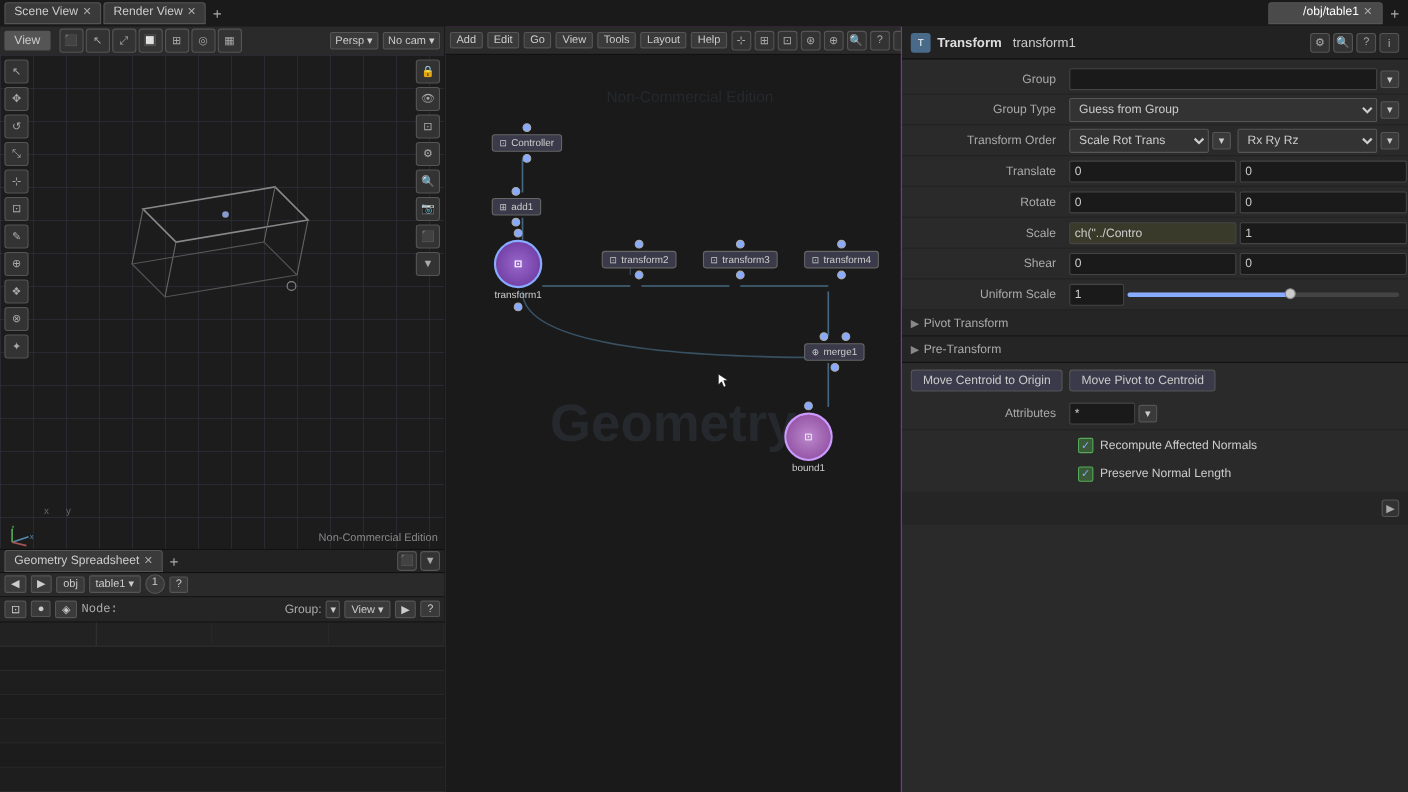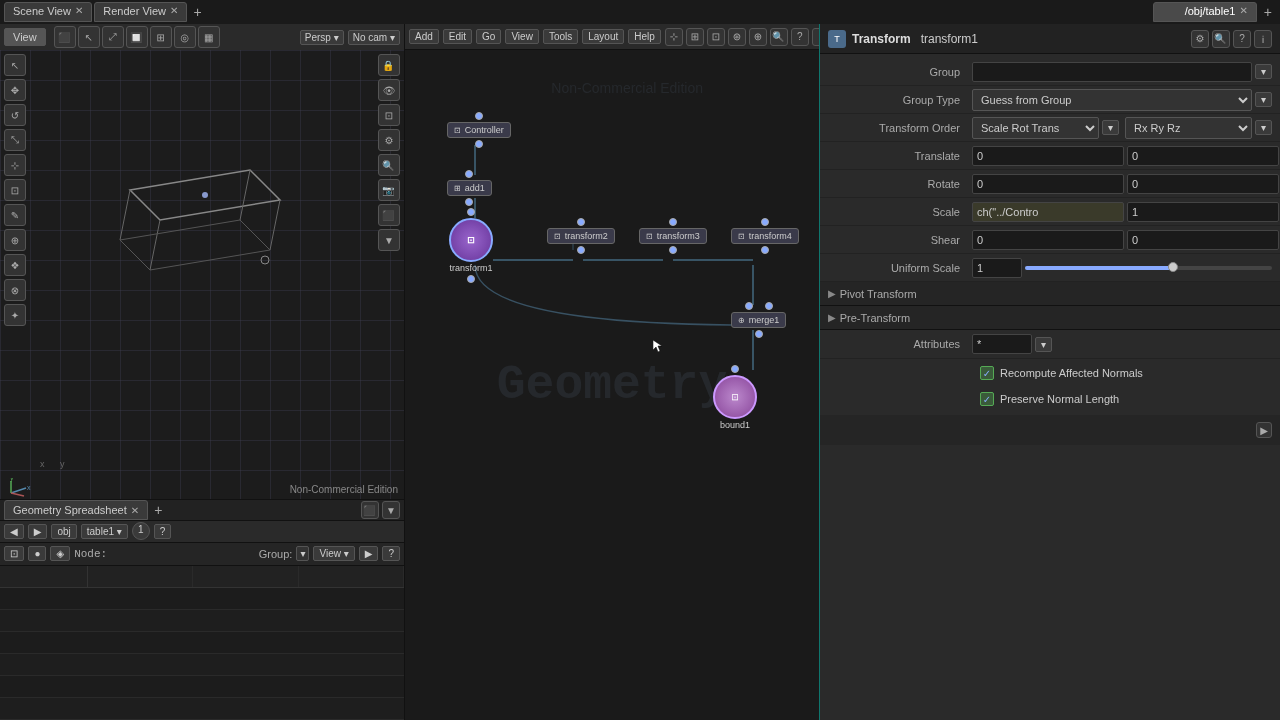--- a/index.html
+++ b/index.html
@@ -211,21 +211,20 @@
       background: #1a1a1a;
     }
     .watermark {
       position: absolute;
       top: 50%; left: 50%;
       transform: translate(-50%, -50%);
       color: rgba(100,120,150,0.15);
       font-size: 48px;
       font-weight: bold;
       pointer-events: none;
-      font-family: Liberation Mono, monospace;
     }
     .watermark2 {
       position: absolute;
       top: 30px; left: 50%;
       transform: translateX(-40%);
       color: rgba(100,120,150,0.15);
       font-size: 14px;
       pointer-events: none;
     }
 
@@ -789,20 +788,24 @@
         <div class="section-header">
           <span class="section-arrow">▶</span>
           <span class="section-label">Pivot Transform</span>
         </div>
 
         <div class="section-header">
           <span class="section-arrow">▶</span>
           <span class="section-label">Pre-Transform</span>
         </div>
 
+        <div class="actions-row">
+          <button class="btn-action">Move Centroid to Origin</button>
+          <button class="btn-action">Move Pivot to Centroid</button>
+        </div>
 
         <div class="prop-row" style="height:auto;padding:4px 8px;flex-direction:column;align-items:flex-start;gap:2px;">
           <div style="display:flex;align-items:center;width:100%;gap:4px;">
             <div class="prop-label">Attributes</div>
             <div class="prop-value">
               <input class="prop-input" value="*" style="width: 60px; flex: 0 0 60px;">
               <div class="btn-small">▾</div>
             </div>
           </div>
         </div>

